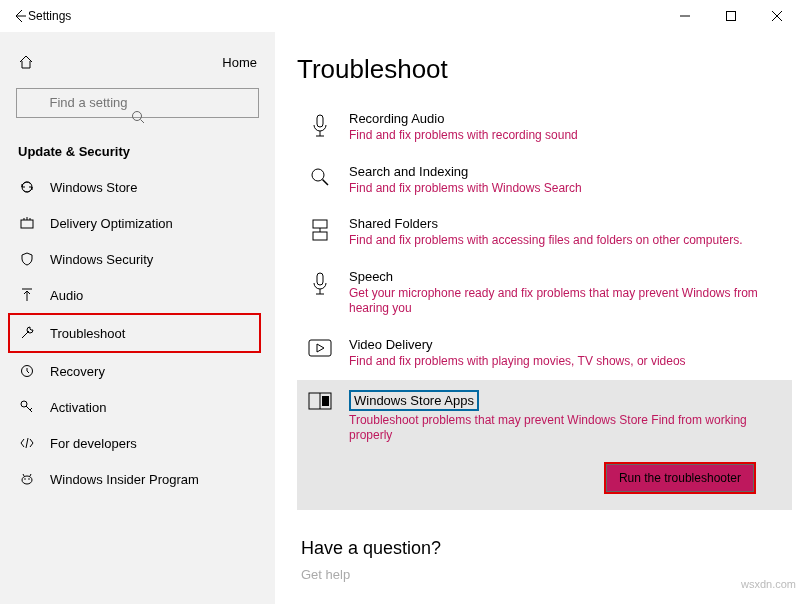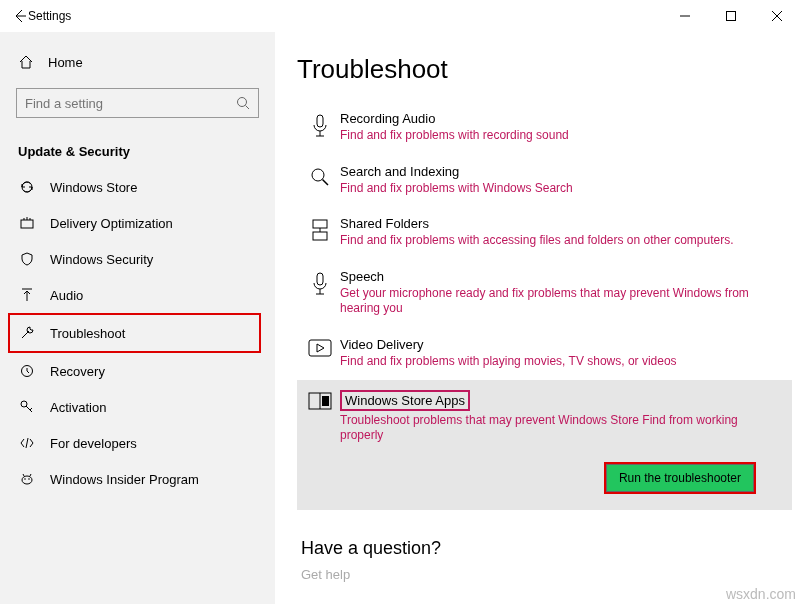--- a/index.html
+++ b/index.html
@@ -5,42 +5,42 @@
 * { margin: 0; padding: 0; box-sizing: border-box; font-family: "Segoe UI", sans-serif; }
 body { background: #fff; width: 800px; height: 604px; overflow: hidden; position: relative; }
 .window { display: flex; flex-direction: column; height: 100%; }
 .titlebar { display: flex; align-items: center; height: 32px; padding: 0 0 0 12px; }
 .tb-left { display: flex; align-items: center; gap: 0; }
 .tb-title { font-size: 12px; color: #000; }
 .tb-right { margin-left: auto; display: flex; }
 .tb-btn { width: 46px; height: 32px; display: flex; align-items: center; justify-content: center; color: #000; }
 .body { display: flex; flex: 1; overflow: hidden; }
 .sidebar { width: 275px; background: #f2f2f2; padding: 14px 0 0 0; overflow-y: auto; }
-.sb-home { display: flex; align-items: center; gap: 14px; padding: 8px 18px; font-size: 13px; }
-.searchbox { margin: 10px 16px; border: 1px solid #999; display: flex; align-items: center; padding: 0 8px; height: 30px; }
+.sb-home { display: flex; align-items: center; gap: 14px; padding: 8px 18px; font-size: 13px; justify-content: space-between; }
+.searchbox { margin: 10px 16px; border: 1px solid #999; display: flex; align-items: center; padding: 6px 8px; height: 30px; flex-direction: column; }
 .searchbox input { border: none; background: transparent; outline: none; flex: 1; font-size: 13px; color: #666; }
 .section-label { padding: 16px 18px 10px 18px; font-size: 13px; font-weight: 600; color: #000; }
 .sb-item { display: flex; align-items: center; gap: 14px; padding: 10px 18px; font-size: 13px; color: #000; }
 .sb-item .icon { width: 18px; display: flex; justify-content: center; color: #000; }
 .highlight-troubleshoot { border: 2px solid #d00; margin: 0 14px 0 8px; padding-left: 8px; padding-right: 8px; }
 .main { flex: 1; padding: 22px 8px 0 22px; overflow-y: auto; }
 .main-title { font-size: 26px; font-weight: 400; margin-bottom: 16px; }
-.ts-item { display: flex; gap: 7px; padding: 10px 18px 10px 10px; }
+.ts-item { display: flex; gap: 16px; padding: 10px 18px 10px 10px; }
 .ts-icon { width: 26px; display: flex; justify-content: center; padding-top: 2px; color: #000; flex-shrink: 0; }
 .ts-text { flex: 1; }
 .ts-label { font-size: 13px; color: #000; }
 .ts-desc { font-size: 12px; color: #be185d; margin-top: 2px; line-height: 1.3; }
 .ts-selected { background: #e6e6e6; padding-bottom: 16px; }
-.ts-label-box { border: 2px solid #be185d; display: inline-block; padding: 1px 3px; }
+.ts-label-box { border: 2px solid #0369a1; display: inline-block; padding: 1px 3px; }
 .run-btn-wrap { display: flex; justify-content: flex-end; padding: 18px 18px 0 0; }
 .run-btn { border: 2px solid #d00; }
-.run-btn-inner { border: 1px solid #666; background: #22c55e; padding: 6px 12px; font-size: 12px; }
+.run-btn-inner { border: 1px solid #666; background: #be185d; padding: 6px 12px; font-size: 12px; }
 .question { font-size: 18px; font-weight: 400; margin: 28px 0 8px 4px; }
 .gethelp { font-size: 13px; color: #aaa; margin-left: 4px; }
-.watermark { position: absolute; right: 4px; bottom: 2px; font-size: 14px; color: #bbb; margin-top: 28px; }
+.watermark { position: absolute; right: 4px; bottom: 14px; font-size: 11px; color: #bbb; margin-top: 28px; }
 svg { display: block; }
 </style>
 </head>
 <body>
 
 <div class="window">
   <div class="titlebar">
     <div class="tb-left">
       <span>
         <svg width="16" height="16" viewBox="0 0 16 16">

